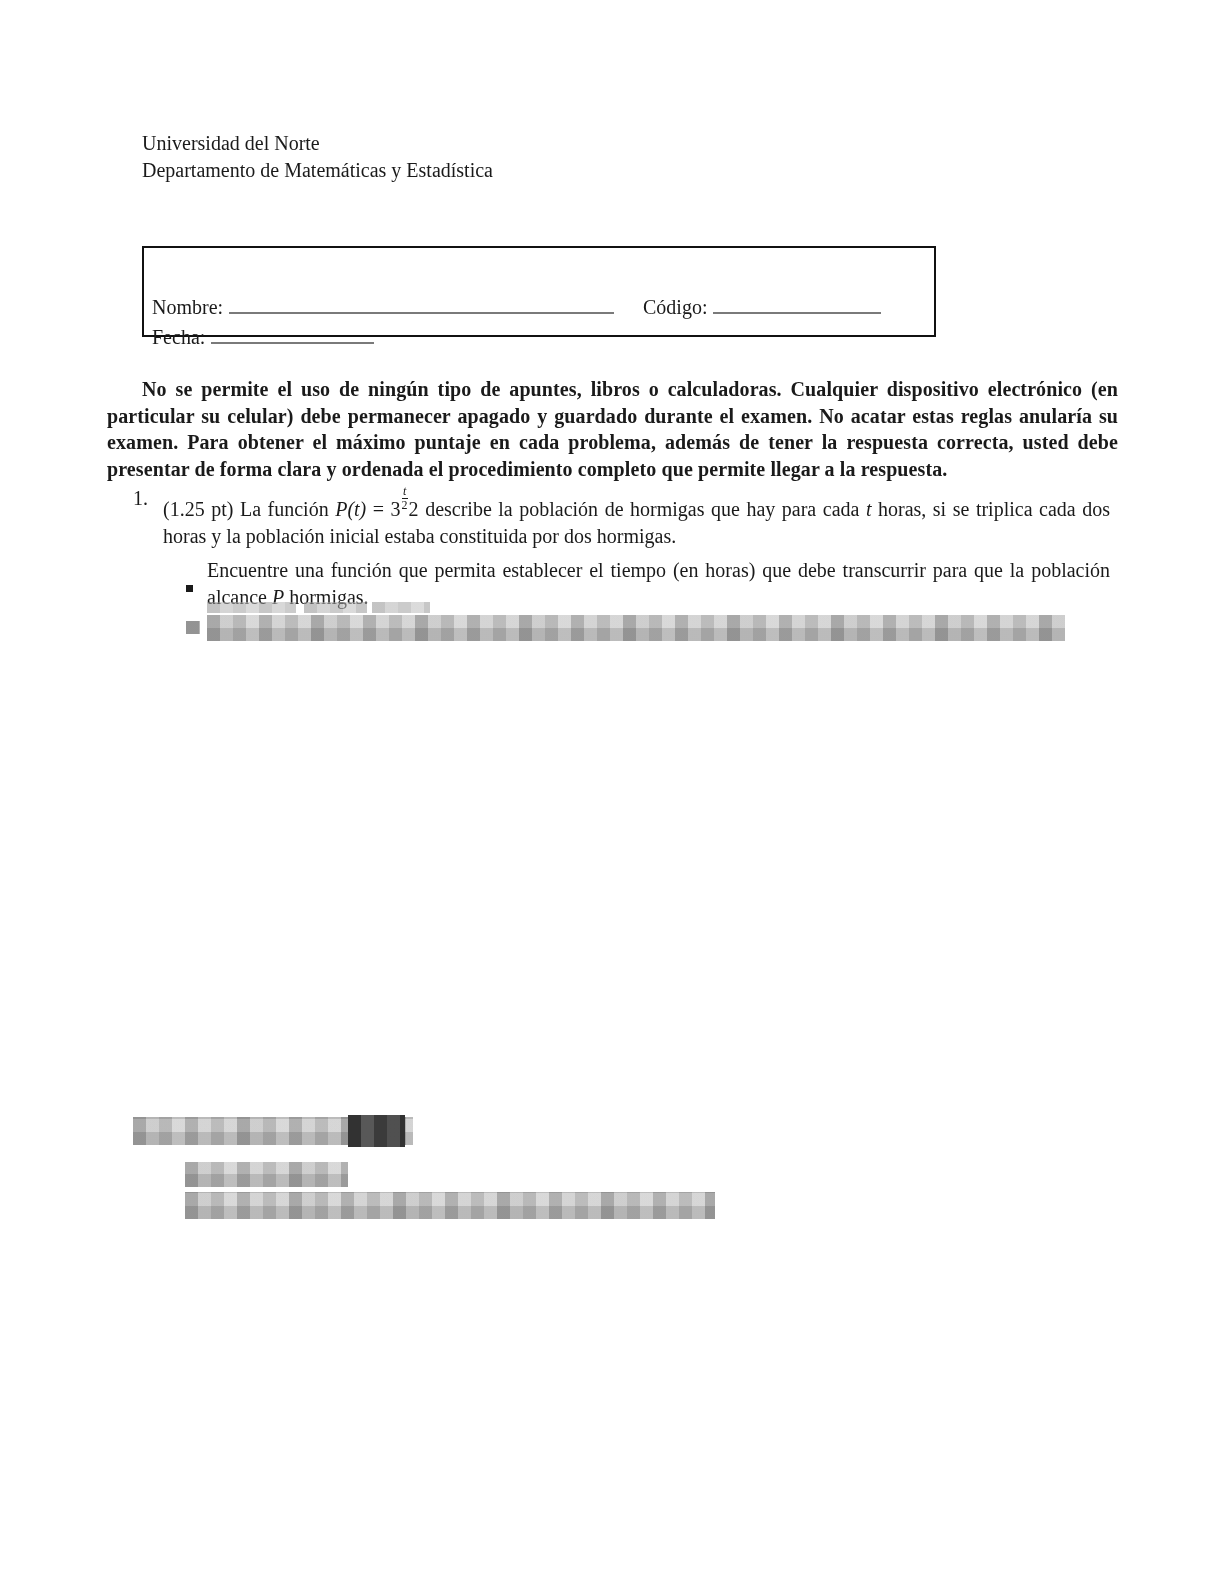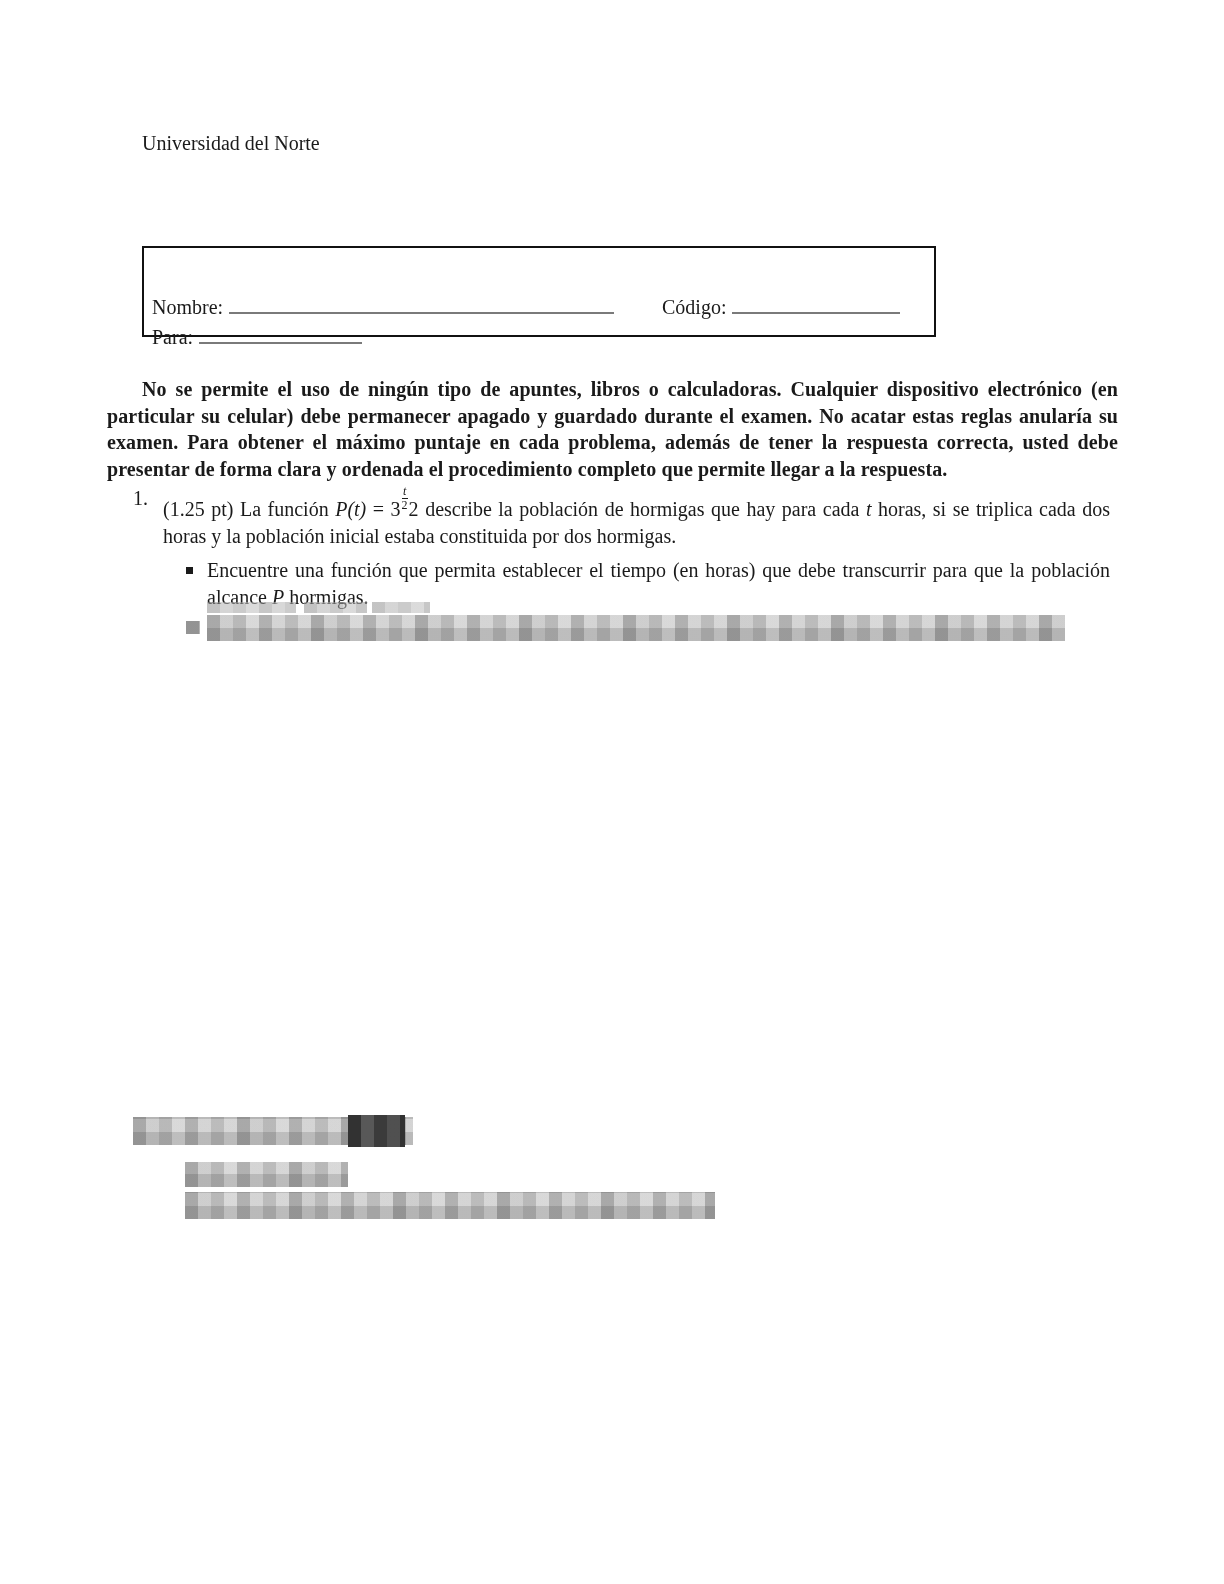--- a/index.html
+++ b/index.html
@@ -58,20 +58,21 @@
     line-height:1.1;
     margin:0 1px;
   }
   .exp-frac .num{display:block;border-bottom:1px solid #1a1a1a;font-style:italic;padding:0 1px;}
   .exp-frac .den{display:block;}
   
   .bullet-item{
     position:absolute;left:186px;top:557px;width:924px;
     display:flex;
     line-height:26.5px;
+    align-items:center;
   }
   .bullet-marker{
     flex:0 0 7px;width:7px;height:7px;
     background:#1a1a1a;
     margin-top:10px;margin-right:14px;
   }
   .bullet-text{flex:1;text-align:justify;}
   
   .px{
     position:absolute;
@@ -98,31 +99,32 @@
   .r-p2-bullet1{left:185px;top:1162px;width:163px;height:25px;}
   .r-p2-bullet2{left:185px;top:1192px;width:530px;height:27px;}
 </style>
 </head>
 <body>
 
 <div class="page">
 
   <div class="doc-header">
     <div>Universidad del Norte</div>
+    <div>Departamento de Matemáticas y Estadística</div>
   </div>
 
   <div class="id-box">
     <div class="id-row" style="left:8px;top:24px;">
       <span>Nombre:</span><span class="fill-line w-nombre"></span>
     </div>
-    <div class="id-row" style="left:518px;top:24px;">
+    <div class="id-row" style="left:499px;top:24px;">
       <span>Código:</span><span class="fill-line w-codigo"></span>
     </div>
     <div class="id-row" style="left:8px;top:54px;">
-      <span>Para:</span><span class="fill-line w-fecha"></span>
+      <span>Fecha:</span><span class="fill-line w-fecha"></span>
     </div>
   </div>
 
   <p class="instructions">No se permite el uso de ningún tipo de apuntes, libros o calculadoras. Cualquier dispositivo electrónico (en particular su celular) debe permanecer apagado y guardado durante el examen. No acatar estas reglas anularía su examen. Para obtener el máximo puntaje en cada problema, además de tener la respuesta correcta, usted debe presentar de forma clara y ordenada el procedimiento completo que permite llegar a la respuesta.</p>
 
   <div class="problem">
     <span class="p-no">1.</span>
     <span class="p-text"><span>(1.25 pt) La función </span><span class="mvar">P(t)</span><span> = 3</span><span class="exp-frac"><span class="num">t</span><span class="den">2</span></span><span>2</span><span> describe la población de hormigas que hay para cada </span><span class="mvar">t</span><span> horas, si se triplica cada dos horas y la población inicial estaba constituida por dos hormigas.</span></span>
   </div>
 

